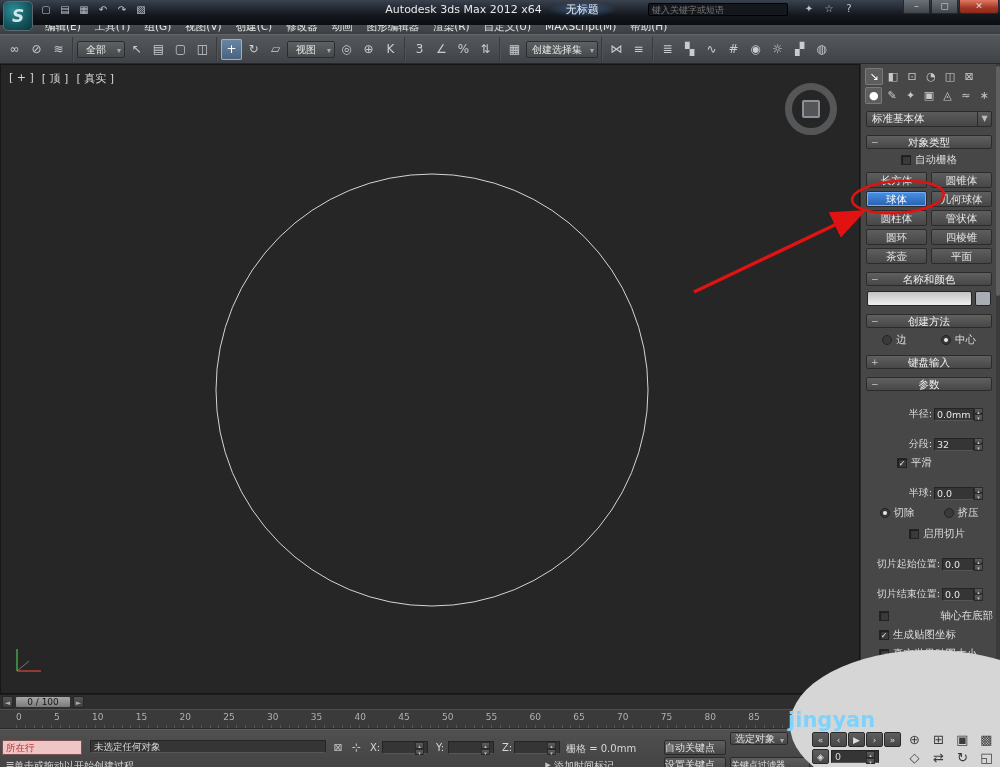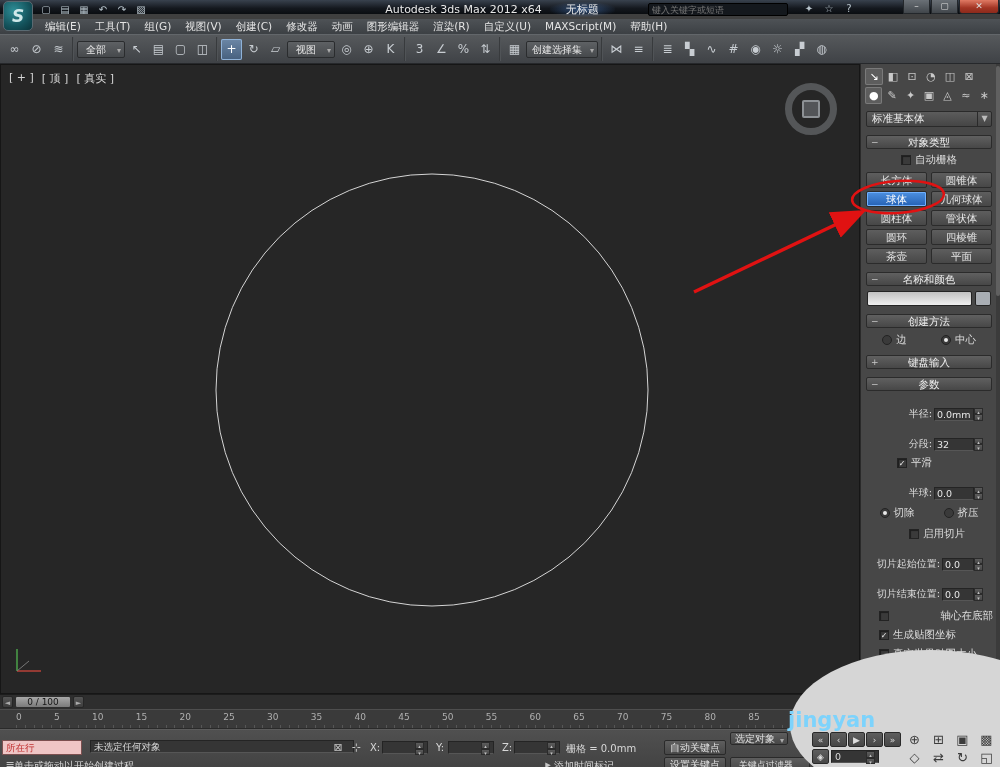--- a/index.html
+++ b/index.html
@@ -1,20 +1,20 @@
 <!DOCTYPE html>
 <html><head>
 <meta charset="utf-8">
 <style>
 *{box-sizing:border-box;margin:0;padding:0;}
 html,body{width:1000px;height:767px;}
 body{position:relative;background:#3f3f3f;font-family:"DejaVu Sans",sans-serif;color:#ddd;overflow:hidden;}
 
 
-.titlebar{position:absolute;left:0;top:0;width:1000px;height:14px;background:linear-gradient(#39424e,#14181e 60%,#0a0d11);z-index:10;text-align:right;}
+.titlebar{position:absolute;left:0;top:0;width:1000px;height:25px;background:linear-gradient(#39424e,#14181e 60%,#0a0d11);z-index:10;text-align:right;}
 .applogo{position:absolute;left:3px;top:1px;width:30px;height:30px;border-radius:5px;background:radial-gradient(circle at 35% 30%,#2e8d96,#14535c 60%,#0b333a);border:1px solid #5a6a72;z-index:12;color:#cfe8ea;font-size:17px;font-weight:bold;font-style:italic;text-align:center;line-height:28px;}
 .qat{position:absolute;left:38px;top:2px;display:flex;gap:3px;z-index:11;}
 .ticon{color:#b8c4cc;text-align:center;}
 .qat .ticon{width:16px;height:15px;font-size:10px;line-height:15px;}
 .title-text{position:absolute;left:0;right:0;top:0;height:19px;display:flex;justify-content:center;align-items:center;gap:8px;font-size:11px;color:#e9e9e9;}
 .title-text .glow{background:radial-gradient(ellipse at center,rgba(70,120,190,.6),rgba(70,120,190,0) 75%);padding:0 16px;}
 .search-wrap{position:absolute;left:648px;top:3px;display:flex;align-items:center;gap:4px;z-index:11;}
 .search{width:140px;height:13px;background:#14181d;border:1px solid #000;border-radius:2px;color:#8a949c;font-size:9px;padding:0 3px;font-family:"DejaVu Sans",sans-serif;}
 .tb-right-icons{position:absolute;left:802px;top:2px;display:flex;gap:6px;z-index:11;}
 .tb-right-icons .ticon{width:14px;height:14px;font-size:10px;line-height:14px;}
@@ -78,21 +78,21 @@
 .timeslider{position:absolute;left:0;top:694px;width:860px;height:15px;background:#2e2e2e;border-top:1px solid #1c1c1c;display:flex;align-items:center;gap:2px;padding:0 2px;z-index:2;}
 .ts-arrow{width:11px;height:12px;font-size:7px;line-height:12px;text-align:center;color:#aaa;background:linear-gradient(#555,#3d3d3d);border:1px solid #262626;border-radius:2px;}
 .ts-block{width:56px;height:12px;background:linear-gradient(#a8a8a8,#7a7a7a);border:1px solid #2e2e2e;border-radius:2px;font-size:9px;color:#161616;text-align:center;line-height:11px;}
 .trackbar{position:absolute;left:0;top:709px;width:935px;height:20px;background:#3a3a3a;border-top:1px solid #4e4e4e;border-bottom:1px solid #2a2a2a;display:flex;justify-content:space-between;padding:2px 38px 0 16px;font-size:9px;color:#b0b0b0;z-index:2;background-image:repeating-linear-gradient(90deg,#565656 0 1px,transparent 1px 8.8px);background-size:880px 4px;background-position:16px 15px;background-repeat:no-repeat;}
 .corner{position:absolute;left:935px;top:709px;width:65px;height:20px;background:#454545;z-index:2;}
 
 
 .statusbar{position:absolute;left:0;top:729px;width:1000px;height:38px;background:linear-gradient(#505050,#434343);border-top:1px solid #5c5c5c;font-size:10px;z-index:3;}
 .sb{position:absolute;margin-top:8px;}
 .listener{left:2px;top:2px;width:80px;height:15px;background:#efc6c6;border:1px solid #7c5050;color:#c03030;font-size:9.5px;line-height:14px;padding-left:3px;}
-.sbtn{height:15px;background:linear-gradient(#5e5e5e,#474747);border:1px solid #2a2a2a;border-radius:2px;color:#e2e2e2;text-align:center;line-height:14px;font-size:10px;}
+.sbtn{height:15px;background:linear-gradient(#5e5e5e,#474747);border:1px solid #2a2a2a;border-radius:2px;color:#e2e2e2;line-height:14px;font-size:10px;}
 .sbtn.dd{position:relative;padding-right:12px;padding-left:4px;text-align:left;}
 .sbtn.dd::after{content:"▾";position:absolute;right:3px;top:1px;font-size:8px;color:#aaa;}
 .sfield{height:13px;background:#353535;border:1px solid #242424;border-bottom-color:#565656;color:#dadada;font-size:9.5px;line-height:12px;padding:0 3px;display:flex;}
 .sfield .fval{flex:1;}
 .slabel{color:#d8d8d8;}
 .sicon{width:16px;height:15px;text-align:center;line-height:15px;color:#c6c6c6;font-size:11px;}
 
 
 .blob{position:absolute;left:790px;top:650px;width:280px;height:150px;border-radius:50%;background:#d6d6d6;z-index:5;}
 .watermark{position:absolute;left:788px;top:708px;z-index:6;font-size:21px;font-weight:bold;color:#7dd3fc;}
@@ -407,21 +407,21 @@
     <span class="tick">80</span>
     <span class="tick">85</span>
     <span class="tick">90</span>
     <span class="tick">95</span>
     <span class="tick">100</span>
   </div>
 <div class="corner"></div>
 
 <div class="statusbar">
   <div class="sb listener">所在行</div>
-  <div class="sb sfield" style="left:90px;top:2px;width:264px;">
+  <div class="sb sfield" style="left:90px;top:2px;width:236px;">
       <span class="fval">未选定任何对象</span>
     </div>
   <div class="sb" style="left:14px;top:21px;color:#d8d8d8;">单击或拖动以开始创建过程</div>
   <span class="sb sicon" style="left:2px;top:19px;">≡</span>
 
   <span class="sb sicon" style="left:330px;top:2px;">⊠</span>
   <span class="sb sicon" style="left:348px;top:2px;">⊹</span>
   <span class="sb slabel" style="left:370px;top:4px;">X:</span>
   <div class="sb sfield" style="left:382px;top:3px;width:46px;">
       <span class="fval"></span>

